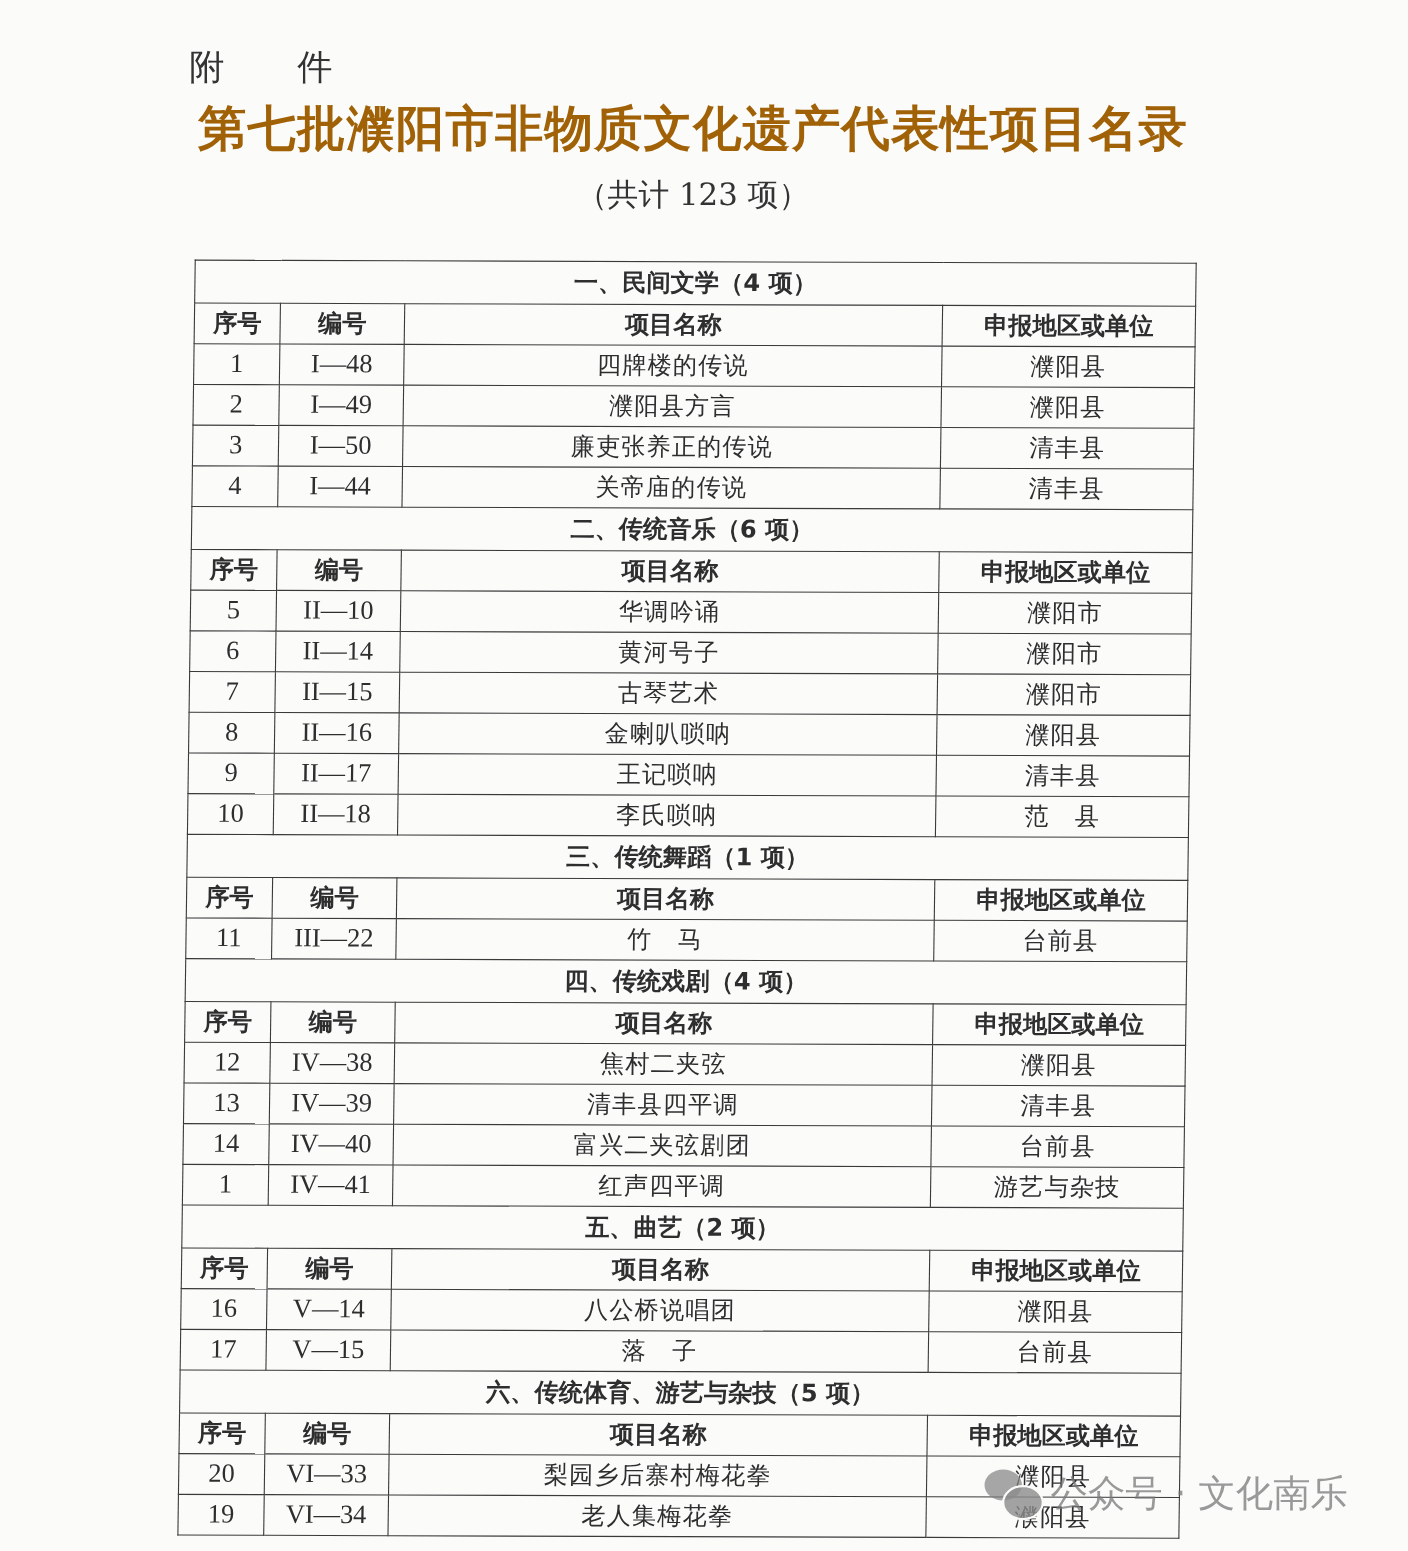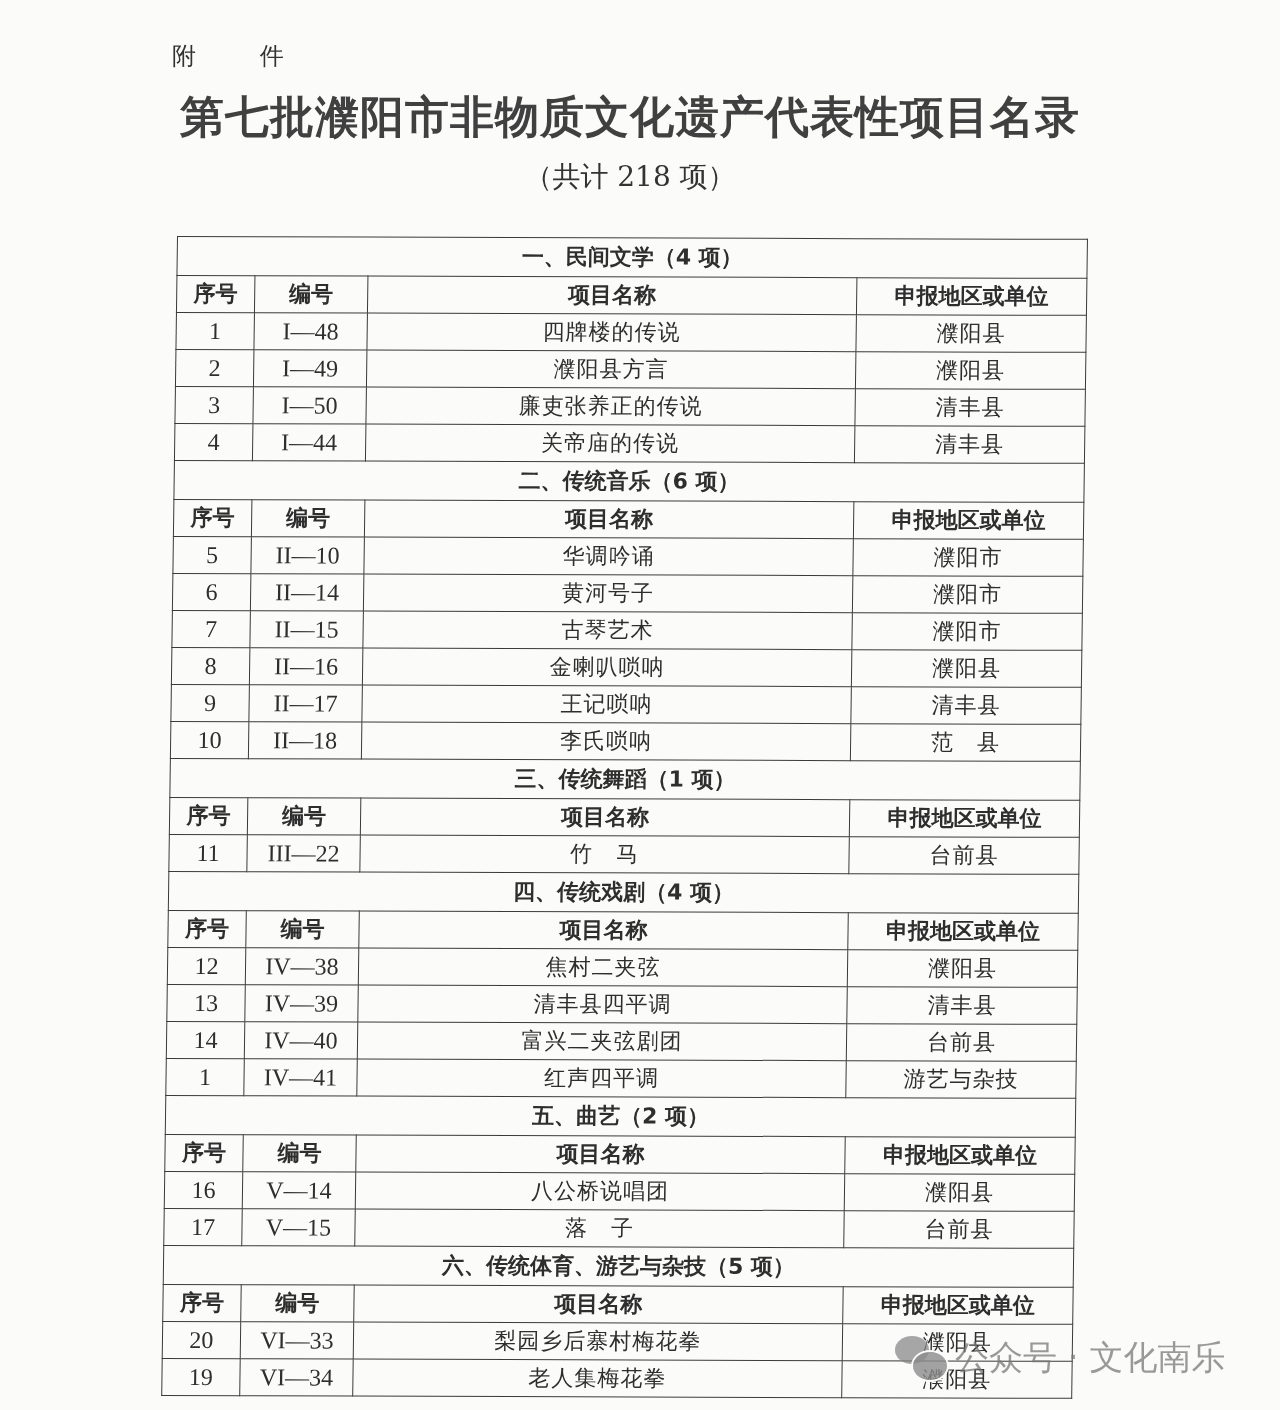--- a/index.html
+++ b/index.html
@@ -1,26 +1,26 @@
 <!DOCTYPE html>
 <html><head>
 <meta charset="utf-8">
 <style>
   html, body { margin: 0; padding: 0; }
   body {
     width: 1280px; height: 1410px; background: #fbfbfa; position: relative; overflow: hidden;
     font-family: "DejaVu Serif", "Liberation Serif", serif; color: #2a2a2a;
   }
   .attach {
-    position: absolute; left: 172px; top: 40px; font-size: 24px; letter-spacing: 28px;
+    position: absolute; left: 172px; top: 40px; font-size: 32px; letter-spacing: 28px;
     font-family: "DejaVu Sans", sans-serif; color: #333;
   }
   .title {
     position: absolute; left: 160px; top: 88px; width: 940px; text-align: center;
-    font-size: 44px; font-weight: bold; font-family: "DejaVu Sans", sans-serif; color: #404040;
+    font-size: 44px; font-weight: bold; font-family: "DejaVu Sans", sans-serif; color: #a16207;
     letter-spacing: 1px;
   }
   .subtitle {
     position: absolute; left: 160px; top: 158px; width: 940px; text-align: center;
     font-size: 28px; color: #333; font-family: "DejaVu Serif", serif;
   }
   .table-wrap { position: absolute; left: 177px; top: 236px; width: 910px; transform: skewX(-0.6deg) rotate(0.18deg); transform-origin: top left; }
   table { border-collapse: collapse; width: 100%; table-layout: fixed; }
   td { border: 1.5px solid #3a3a3a; text-align: center; padding: 0; height: 36px; font-size: 22px; color: #2e2e2e; }
   tr.section td { height: 38px; font-size: 22px; font-weight: bold; font-family: "DejaVu Sans", sans-serif; }
@@ -33,21 +33,21 @@
   }
   .wm-icon { position: relative; width: 52px; height: 44px; }
   .wm-icon .b1 { position: absolute; left: 0; top: 0; width: 34px; height: 28px; border-radius: 50%; background: rgba(130,130,130,0.7); }
   .wm-icon .b2 { position: absolute; left: 16px; top: 14px; width: 34px; height: 28px; border-radius: 50%; background: rgba(140,140,140,0.8); border: 2px solid #fbfbfa; }
 </style>
 </head>
 <body>
 
 <div class="attach">附 件</div>
 <div class="title">第七批濮阳市非物质文化遗产代表性项目名录</div>
-<div class="subtitle">（共计 218 项）</div>
+<div class="subtitle">（共计 123 项）</div>
 
 <div class="table-wrap">
   <table>
     <colgroup>
       <col style="width:78px">
         <col style="width:113px">
         <col style="width:489px">
         <col style="width:230px">
     </colgroup>
     <tbody id="tbody">

